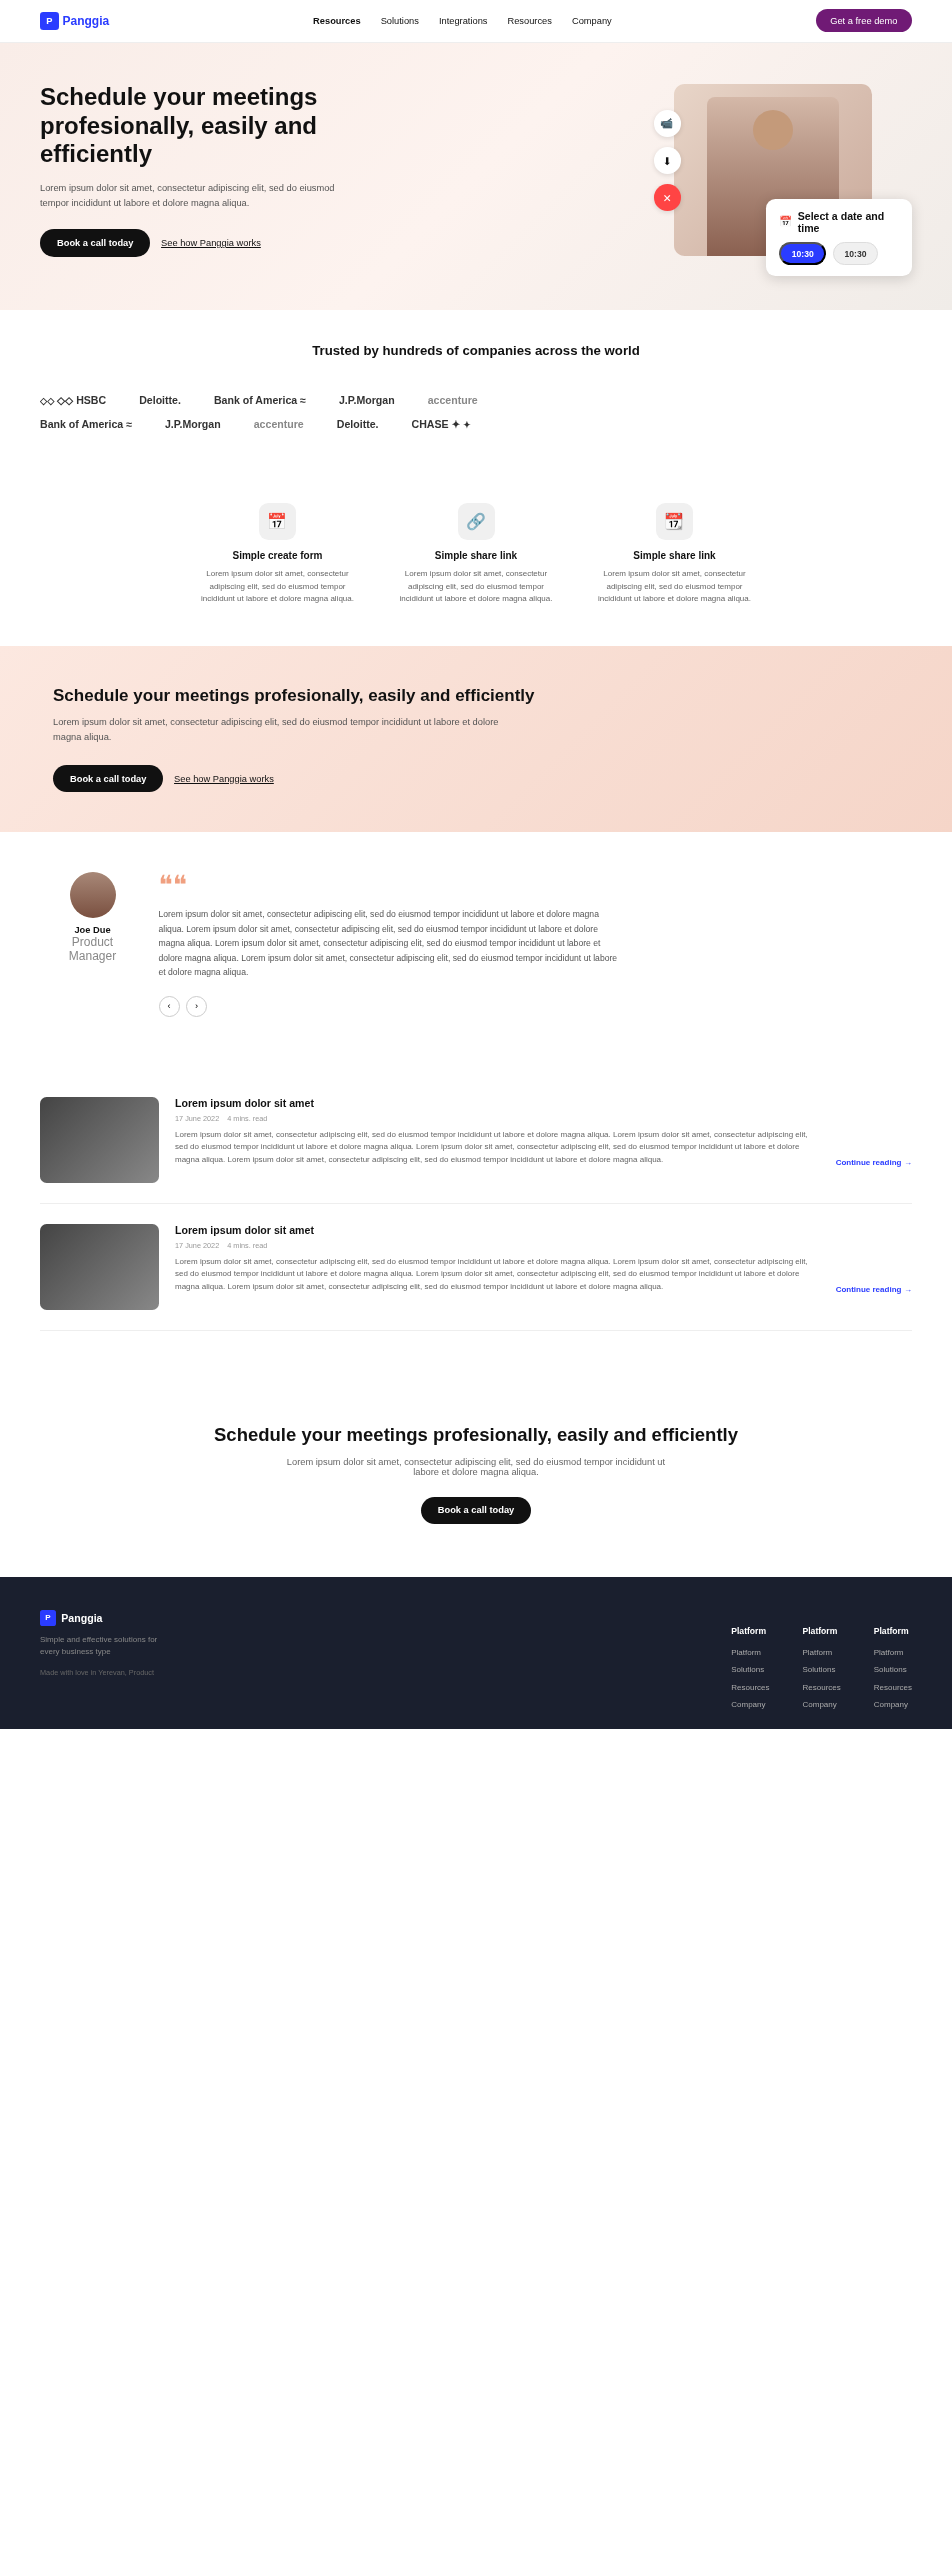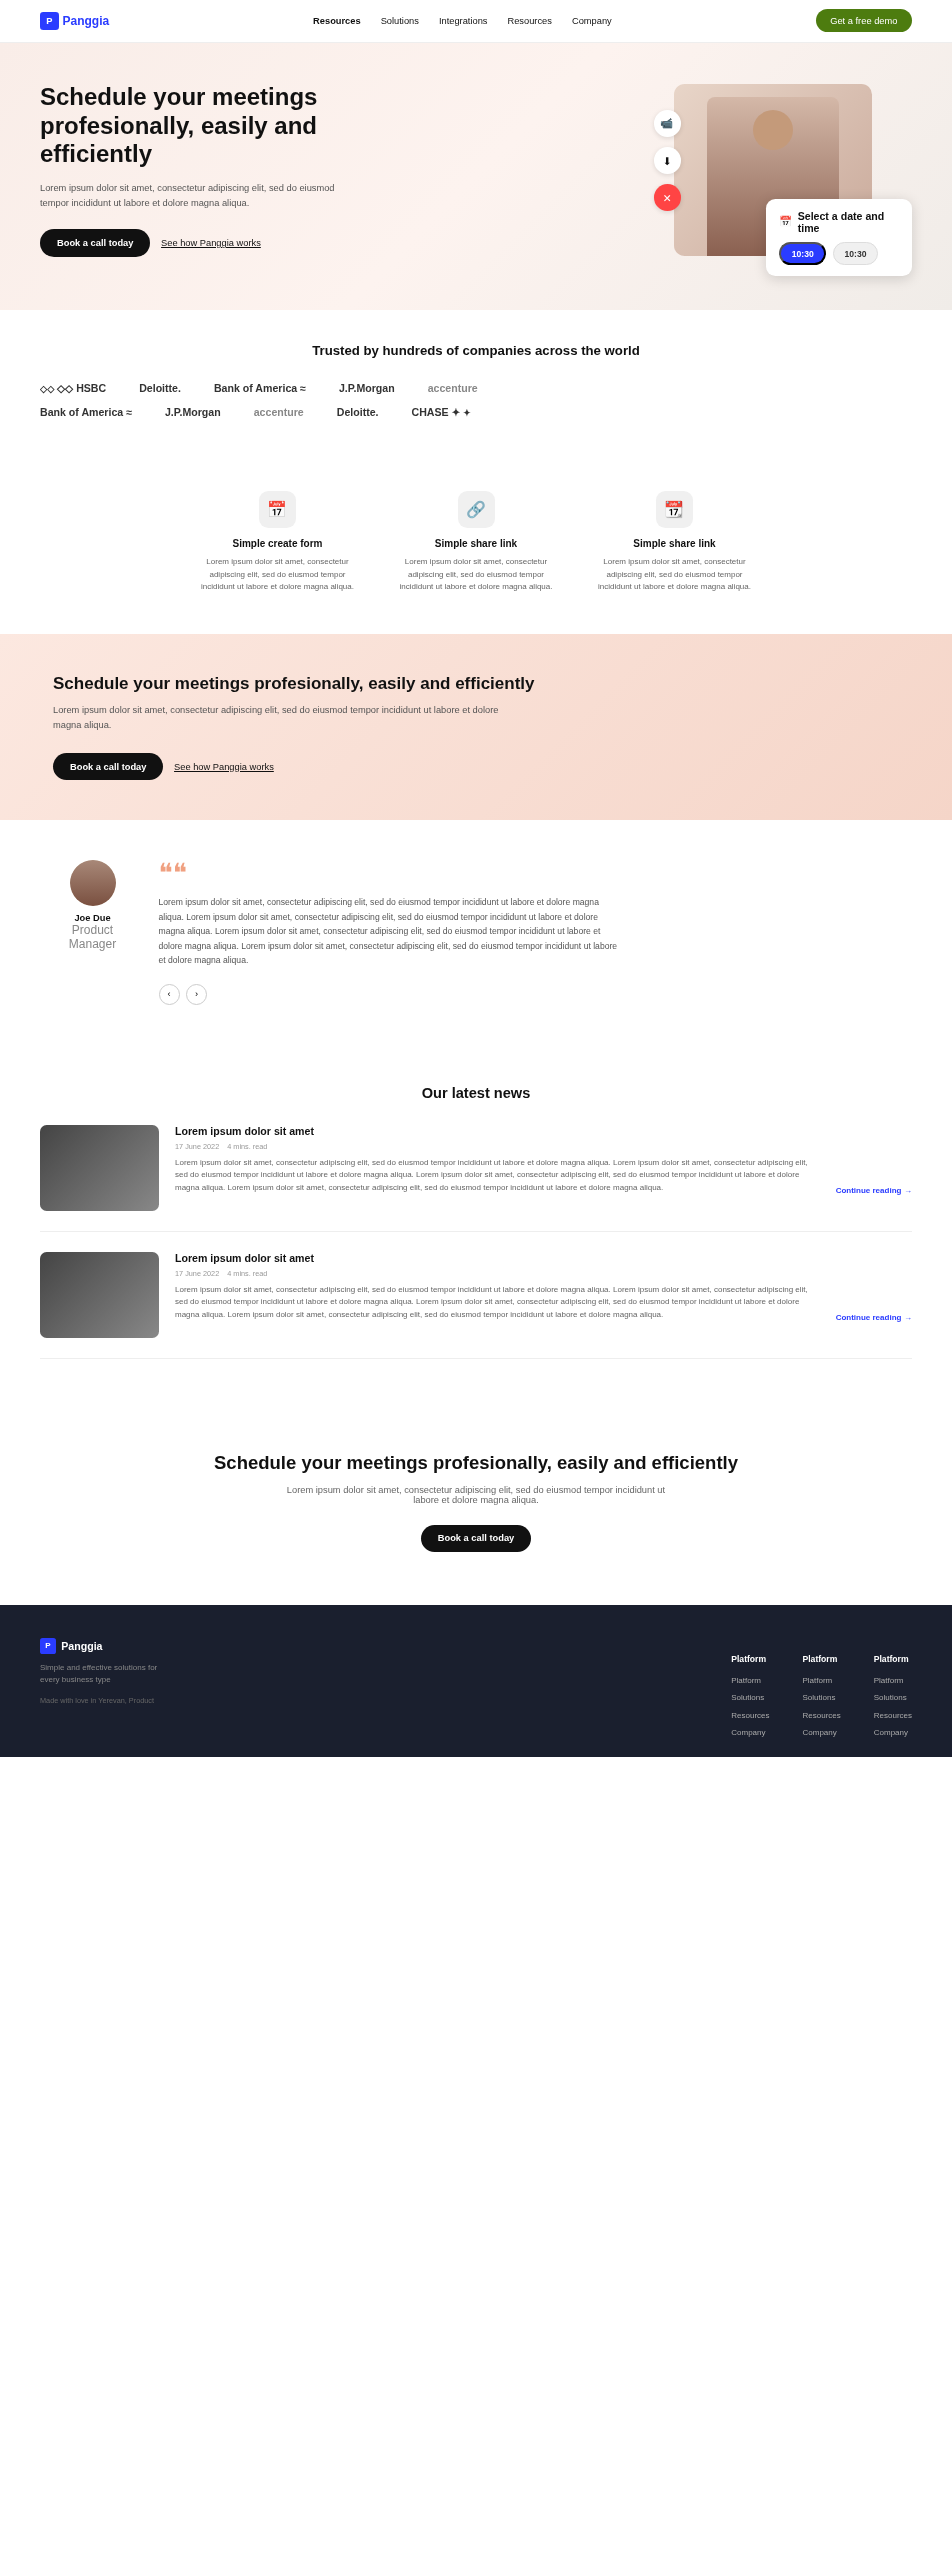--- a/index.html
+++ b/index.html
@@ -10,21 +10,21 @@
       display: flex; align-items: center; justify-content: space-between;
       padding: 9.3px 40px; background: #fff; border-bottom: 0.7px solid #eee;
       position: sticky; top: 0; z-index: 100;
     }
     .nav-logo { display: flex; align-items: center; gap: 4px; font-weight: 700; font-size: 12px; color: #2a3cff; }
     .nav-logo-icon { width: 18.5px; height: 18.5px; background: #2a3cff; border-radius: 3.3px; display: flex; align-items: center; justify-content: center; }
     .nav-logo-icon span { color: #fff; font-weight: 900; font-size: 9.3px; }
     .nav-links { display: flex; gap: 20px; }
     .nav-links a { text-decoration: none; color: #111; font-size: 9.3px; font-weight: 500; }
     .nav-links a.active { font-weight: 700; }
-    .nav-cta { background: #4d7c0f; color: #fff; border: none; padding: 6.6px 14.6px; border-radius: 16.5px; font-size: 9.3px; cursor: pointer; font-weight: 500; }
+    .nav-cta { background: #701a75; color: #fff; border: none; padding: 6.6px 14.6px; border-radius: 16.5px; font-size: 9.3px; cursor: pointer; font-weight: 500; }
 
     
     .hero {
       background: linear-gradient(135deg, #f9ede8 0%, #fdf3ef 50%, #f0ece8 100%);
       padding: 40px 40px 53px;
       display: flex; align-items: center; justify-content: space-between;
       min-height: 212px;
     }
     .hero-left { max-width: 298px; }
     .hero-left h1 { font-size: 24px; font-weight: 800; line-height: 1.2; margin-bottom: 12px; color: #111; }
@@ -70,21 +70,21 @@
     .calendar-widget-header span { font-size: 10.6px; }
     .time-slots { display: flex; gap: 6.6px; }
     .time-slot {
       padding: 4.6px 10.6px; border-radius: 13.2px; font-size: 8.6px; font-weight: 600; cursor: pointer;
     }
     .time-slot.active { background: #2a3cff; color: #fff; }
     .time-slot.inactive { background: #f0f0f0; color: #333; border: 0.7px solid #ddd; }
 
     
     .trusted { padding: 33px 40px; text-align: center; }
-    .trusted h2 { font-size: 13.2px; font-weight: 700; margin-bottom: 24px; }
+    .trusted h2 { font-size: 13.2px; font-weight: 700; margin-bottom: 36px; }
     .logo-item { font-size: 10.6px; font-weight: 700; color: #333; white-space: nowrap; }
     .logo-item.hsbc::before { content: '◇◇ '; font-size: 9.3px; }
     .logo-item.chase::after { content: ' ✦'; font-size: 9.3px; }
 
     
     .process { padding: 40px 40px; text-align: center; background: #fff; }
     .process h2 { font-size: 14.6px; font-weight: 700; margin-bottom: 32px; }
     .process-cards { display: flex; gap: 26.5px; justify-content: center; }
     .process-card { max-width: 172px; text-align: center; }
     .process-icon { width: 37px; height: 37px; background: #f0f0f0; border-radius: 9.3px; margin: 0 auto 10.6px; display: flex; align-items: center; justify-content: center; font-size: 16px; }
@@ -276,21 +276,20 @@
       <p class="testimonial-text">Lorem ipsum dolor sit amet, consectetur adipiscing elit, sed do eiusmod tempor incididunt ut labore et dolore magna aliqua. Lorem ipsum dolor sit amet, consectetur adipiscing elit, sed do eiusmod tempor incididunt ut labore et dolore magna aliqua. Lorem ipsum dolor sit amet, consectetur adipiscing elit, sed do eiusmod tempor incididunt ut labore et dolore magna aliqua. Lorem ipsum dolor sit amet, consectetur adipiscing elit, sed do eiusmod tempor incididunt ut labore et dolore magna aliqua.</p>
       <div class="testimonial-nav">
         <button class="nav-btn">‹</button>
         <button class="nav-btn">›</button>
       </div>
     </div>
   </div>
 </section>
 
 <section class="news">
-  <h2>Our latest news</h2>
   <div class="news-list">
 
     <div class="news-item">
       <div class="news-thumb">
         <div class="news-thumb-inner"></div>
       </div>
       <div class="news-content">
         <h3>Lorem ipsum dolor sit amet</h3>
         <div class="news-meta">
           <span>17 June 2022</span>

